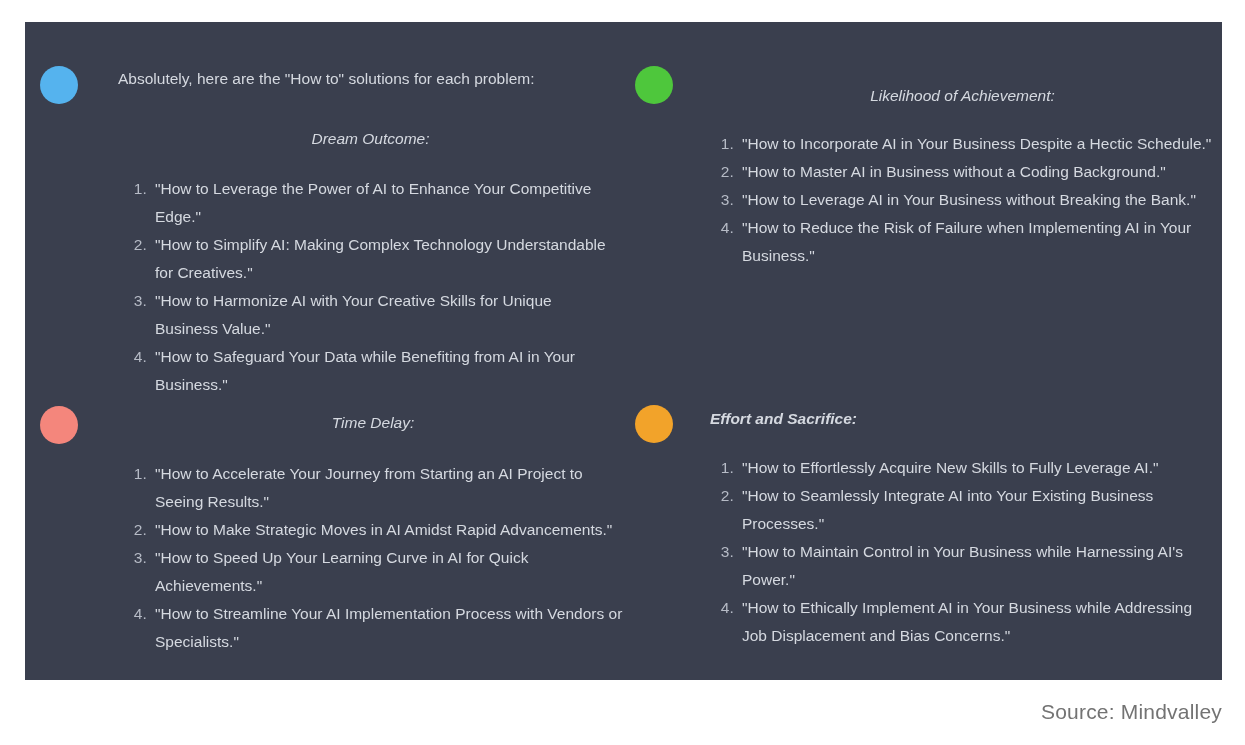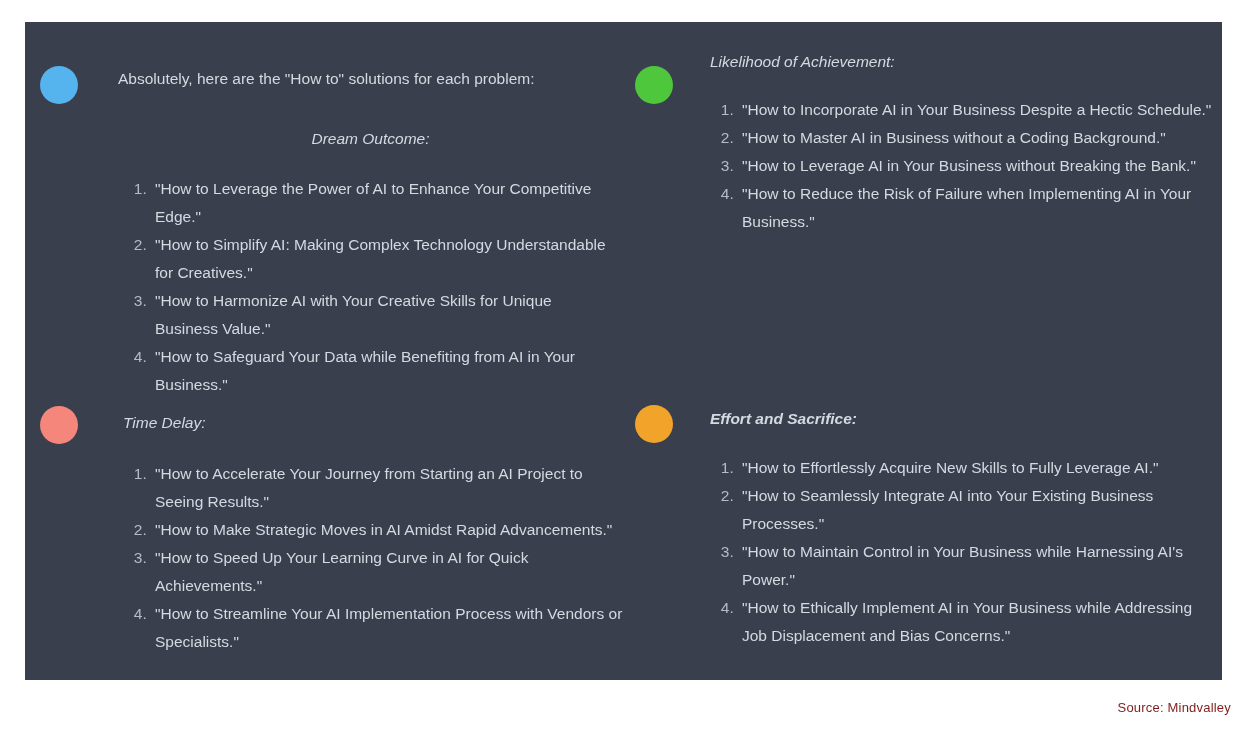--- a/index.html
+++ b/index.html
@@ -62,22 +62,22 @@
 
   .section-heading {
     color: #d5d9e0;
     font-size: 15.5px;
     font-style: italic;
     line-height: 26px;
     margin: 0;
     padding-left: 5px;
   }
   #q-dream .section-heading      { padding-top: 34px; text-align: center; }
-  #q-likelihood .section-heading { padding-top: 27px; }
-  #q-time .section-heading       { padding-top: 43px; }
+  #q-likelihood .section-heading { padding-top: 61px; text-align: center; }
+  #q-time .section-heading       { padding-top: 43px; text-align: center; }
   #q-effort .section-heading     { padding-top: 39px; font-weight: bold; }
 
   ol.howto-list {
     margin: 0;
     padding: 0 0 0 33px;
     list-style-position: outside;
     color: #b6bbc6;
     font-size: 15.5px;
   }
   #q-dream ol.howto-list      { margin-top: 23px; }
@@ -90,24 +90,24 @@
     padding: 0 0 0 4px;
     line-height: 28px;
   }
   ol.howto-list > li > span {
     color: #d5d9e0;
     display: block;
   }
 
   #source-note {
     position: absolute;
-    right: 14px;
+    right: 23px;
     top: 700px;
-    color: #7f1d1d;
-    font-size: 13px;
+    color: #737373;
+    font-size: 21px;
     letter-spacing: 0.2px;
   }
 </style>
 </head>
 <body>
 
 <div id="panel">
 
   <div class="quadrant" id="q-dream">
     <div class="dot"></div>

